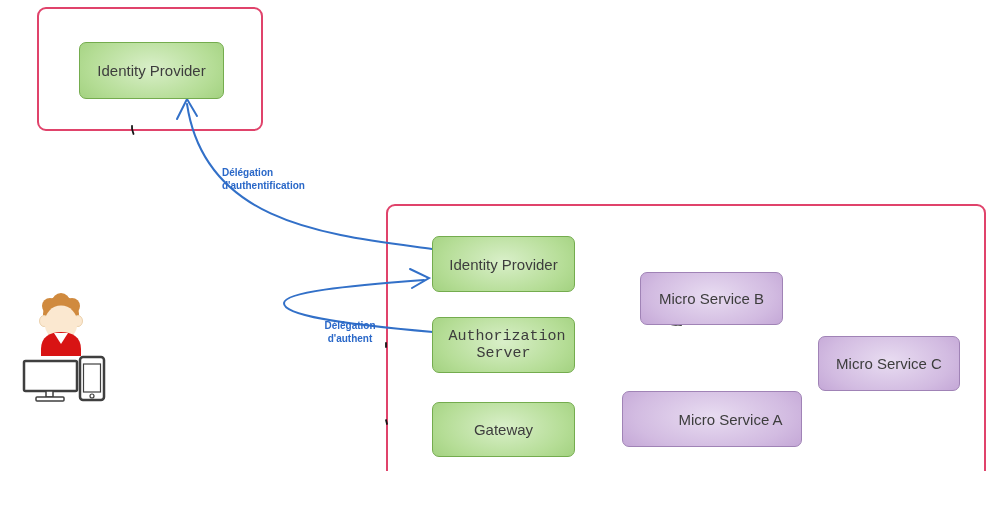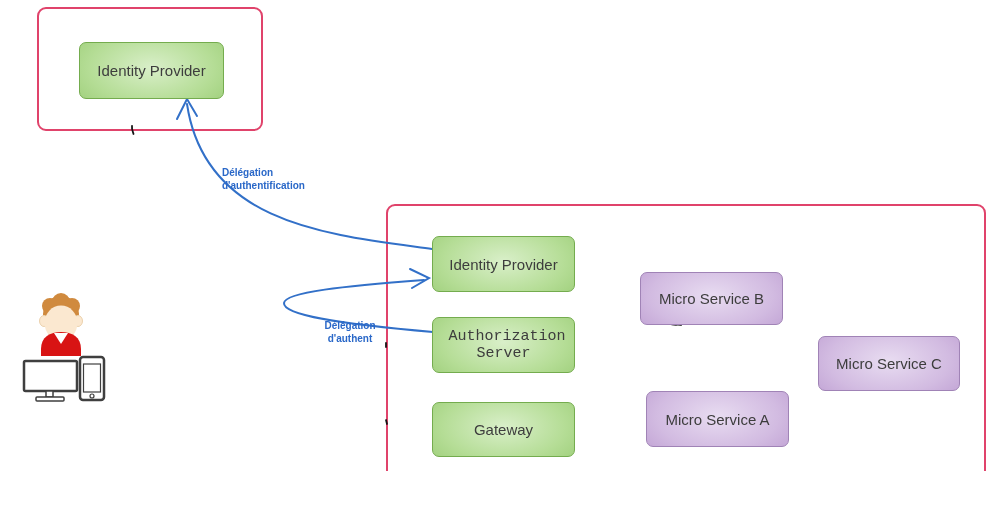--- a/index.html
+++ b/index.html
@@ -81,20 +81,20 @@
   <div class="node green" style="left:432px;top:402px;width:141px;height:53px;">
     <span>Gateway</span>
   </div>
 
   <div class="node purple" style="left:640px;top:272px;width:141px;height:51px;">
     <span>Micro Service B</span>
   </div>
   <div class="node purple" style="left:818px;top:328px;width:140px;height:53px;margin-top:8px;">
     <span>Micro Service C</span>
   </div>
-  <div class="node purple" style="left:646px;top:391px;width:141px;height:54px;">
+  <div class="node purple" style="left:622px;top:391px;width:141px;height:54px;padding-left:37px;">
     <span>Micro Service A</span>
   </div>
 
   <div class="arrow-label" style="left:222px;top:167px;width:110px;">Délégation d'authentification</div>
   <div class="arrow-label" style="left:310px;top:291px;width:80px;text-align:center;margin-top:29px;">Délégation d'authent</div>
 
 </div>
 
 </body></html>

